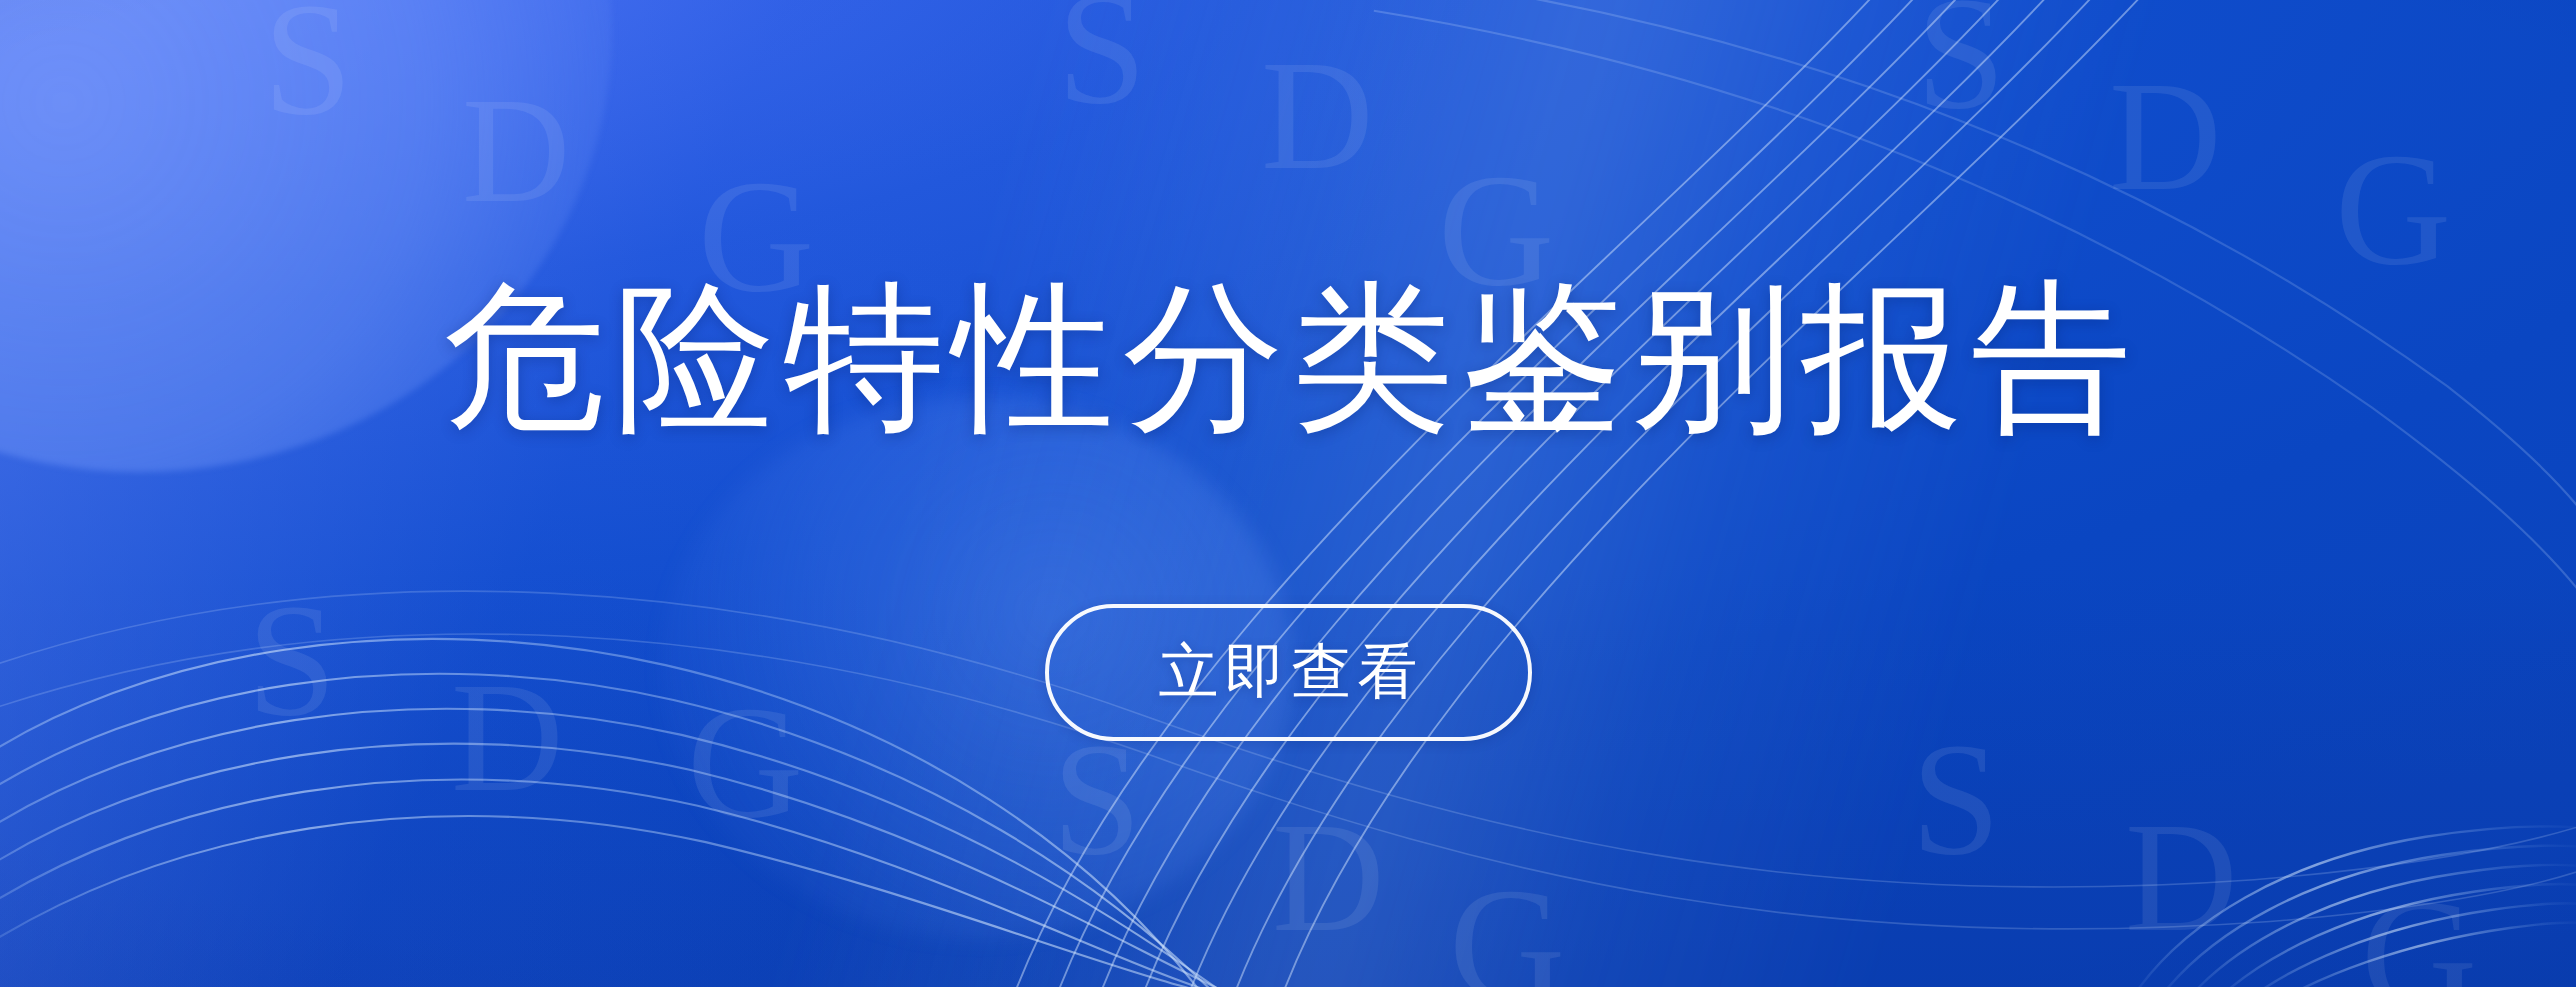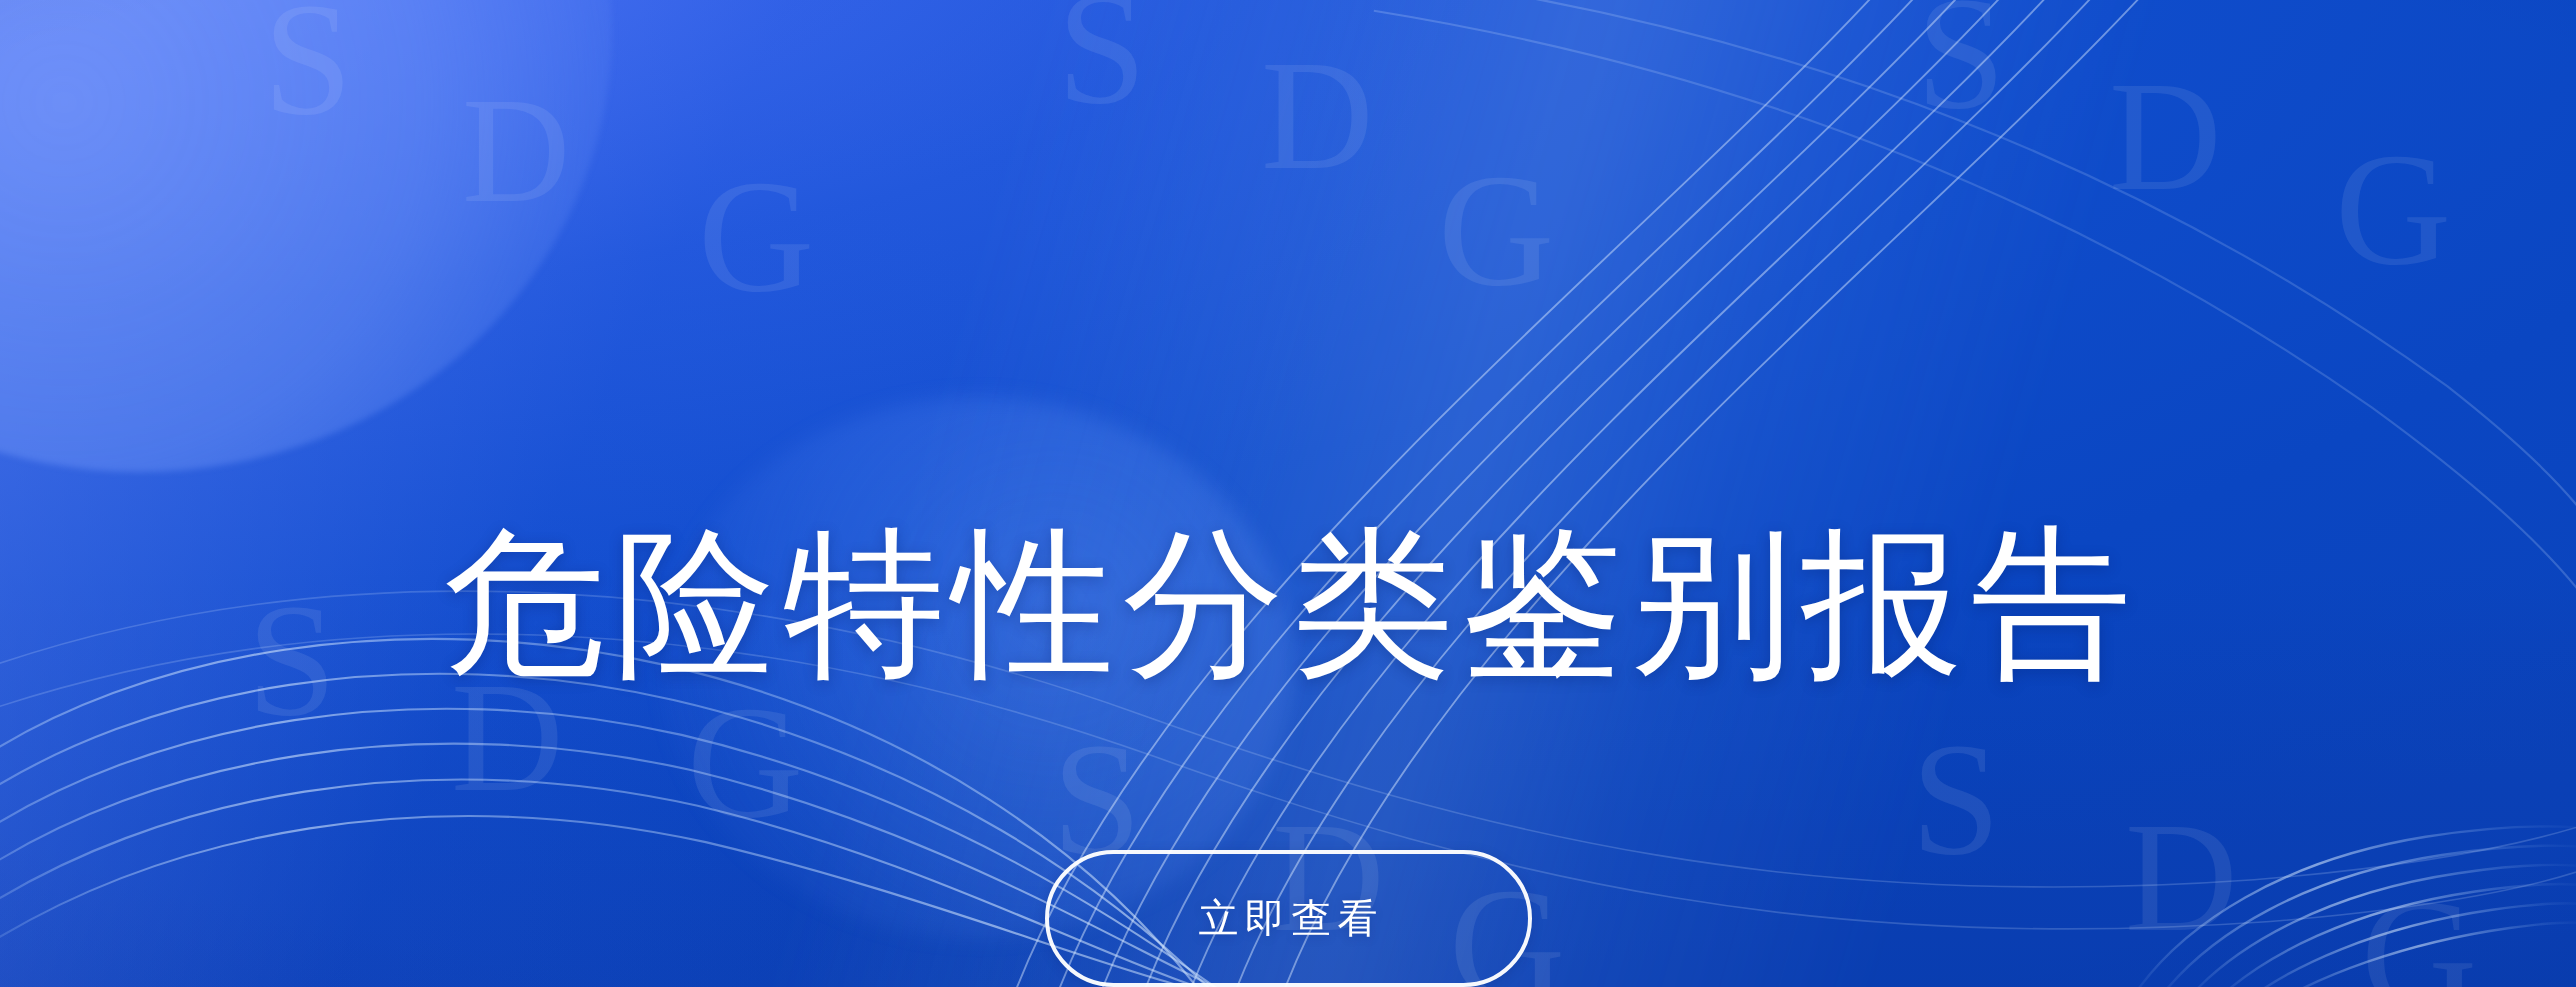--- a/index.html
+++ b/index.html
@@ -78,42 +78,42 @@
     font-weight:400;
     line-height:1;
     user-select:none;
     white-space:pre;
   }
 
   
   .content{
     position:absolute; inset:0;
     display:flex; flex-direction:column;
-    align-items:center; justify-content:flex-end;
+    align-items:center; justify-content:flex-start;
   }
   .title{
     margin-top:264px;
     color:#fff;
     font-size:161px;
     line-height:1.16;
     letter-spacing:8.6px;
     font-weight:400;
     text-indent:8.6px;
     white-space:nowrap;
     text-shadow:0 3.2px 14px rgba(3,28,96,.30);
     font-family:"Liberation Sans","DejaVu Sans",sans-serif;
   }
   .cta{
     margin-top:45px;
     width:487px; height:137px;
     border:4.3px solid rgba(255,255,255,.96);
     border-radius:71px;
     background:transparent;
     color:#fff;
-    font-size:40px;
+    font-size:60px;
     letter-spacing:6.4px;
     text-indent:6.4px;
     font-weight:400;
     display:flex; align-items:center; justify-content:center;
     box-sizing:border-box;
     cursor:pointer;
     white-space:nowrap;
     box-shadow:0 2.1px 11.8px rgba(4,30,100,.18);
     text-shadow:0 2.1px 9.7px rgba(3,28,96,.25);
     font-family:"Liberation Sans","DejaVu Sans",sans-serif;

